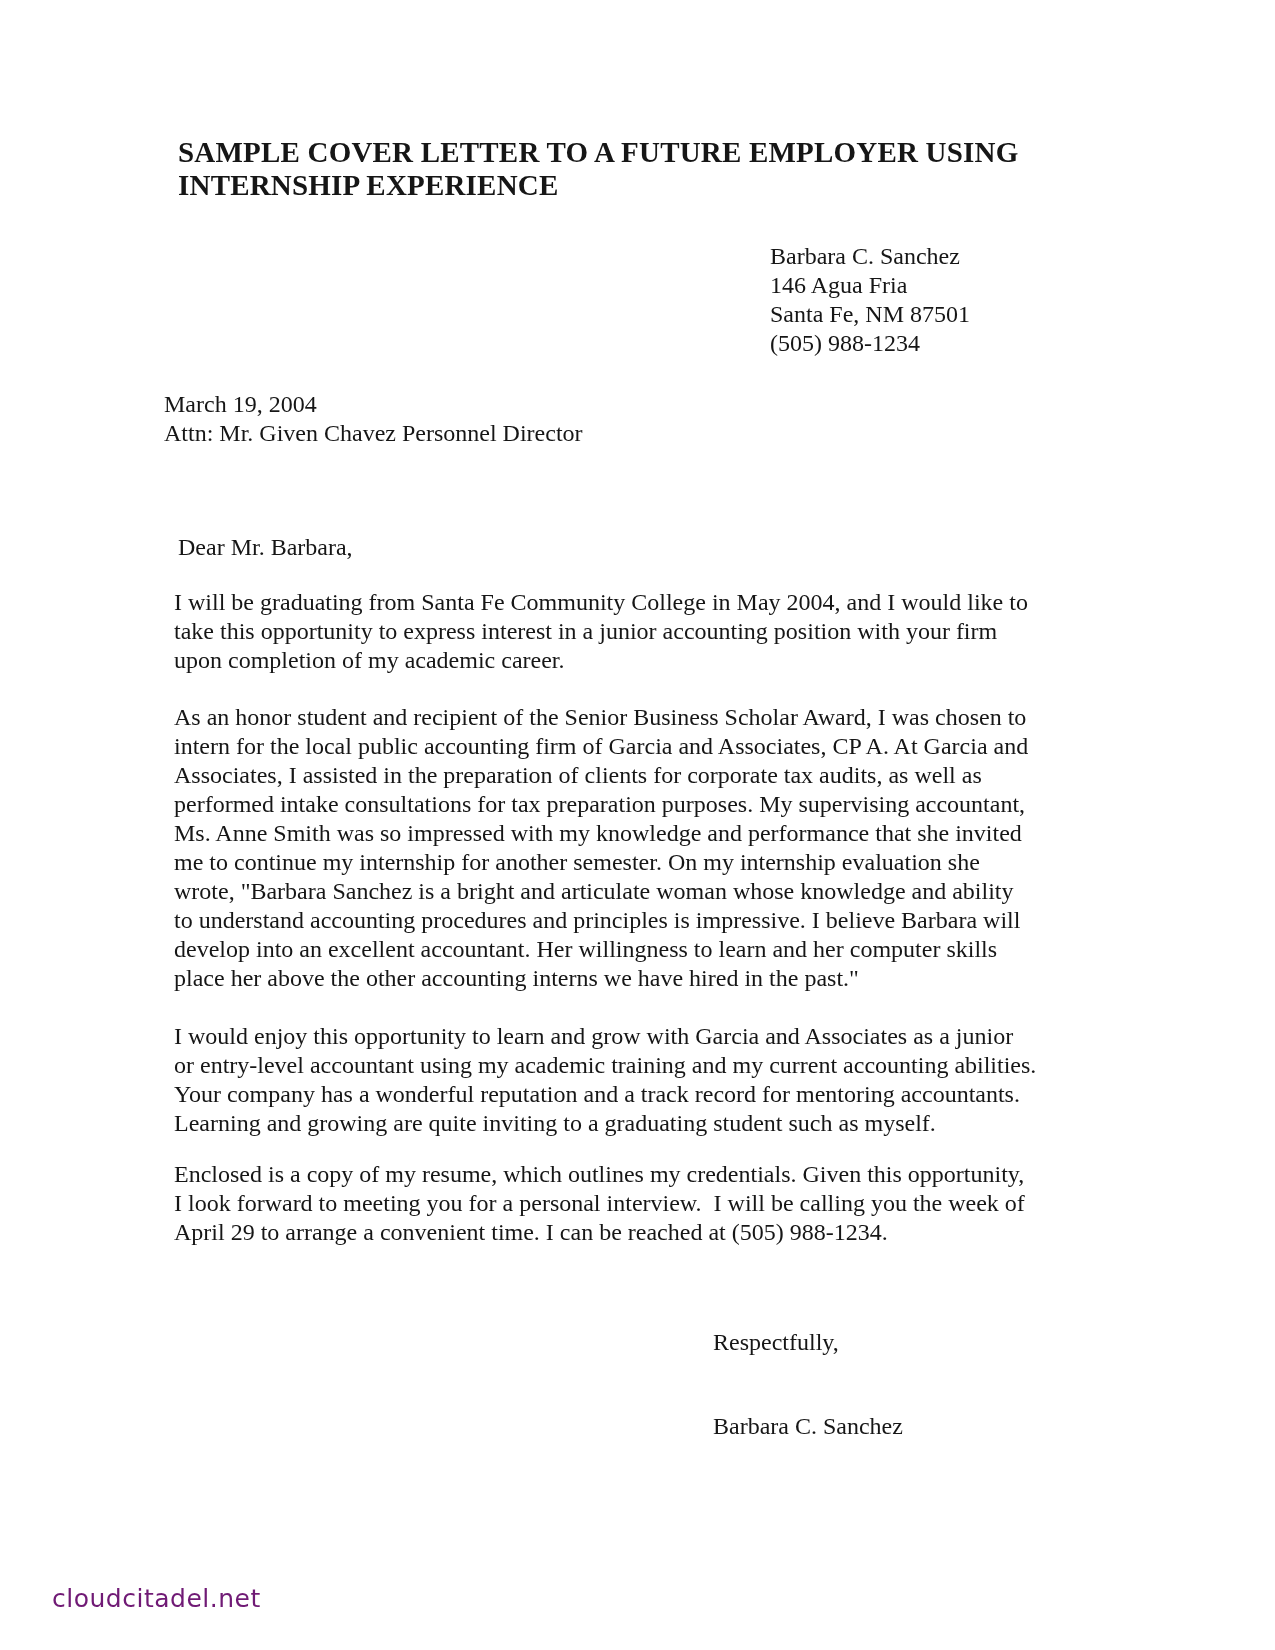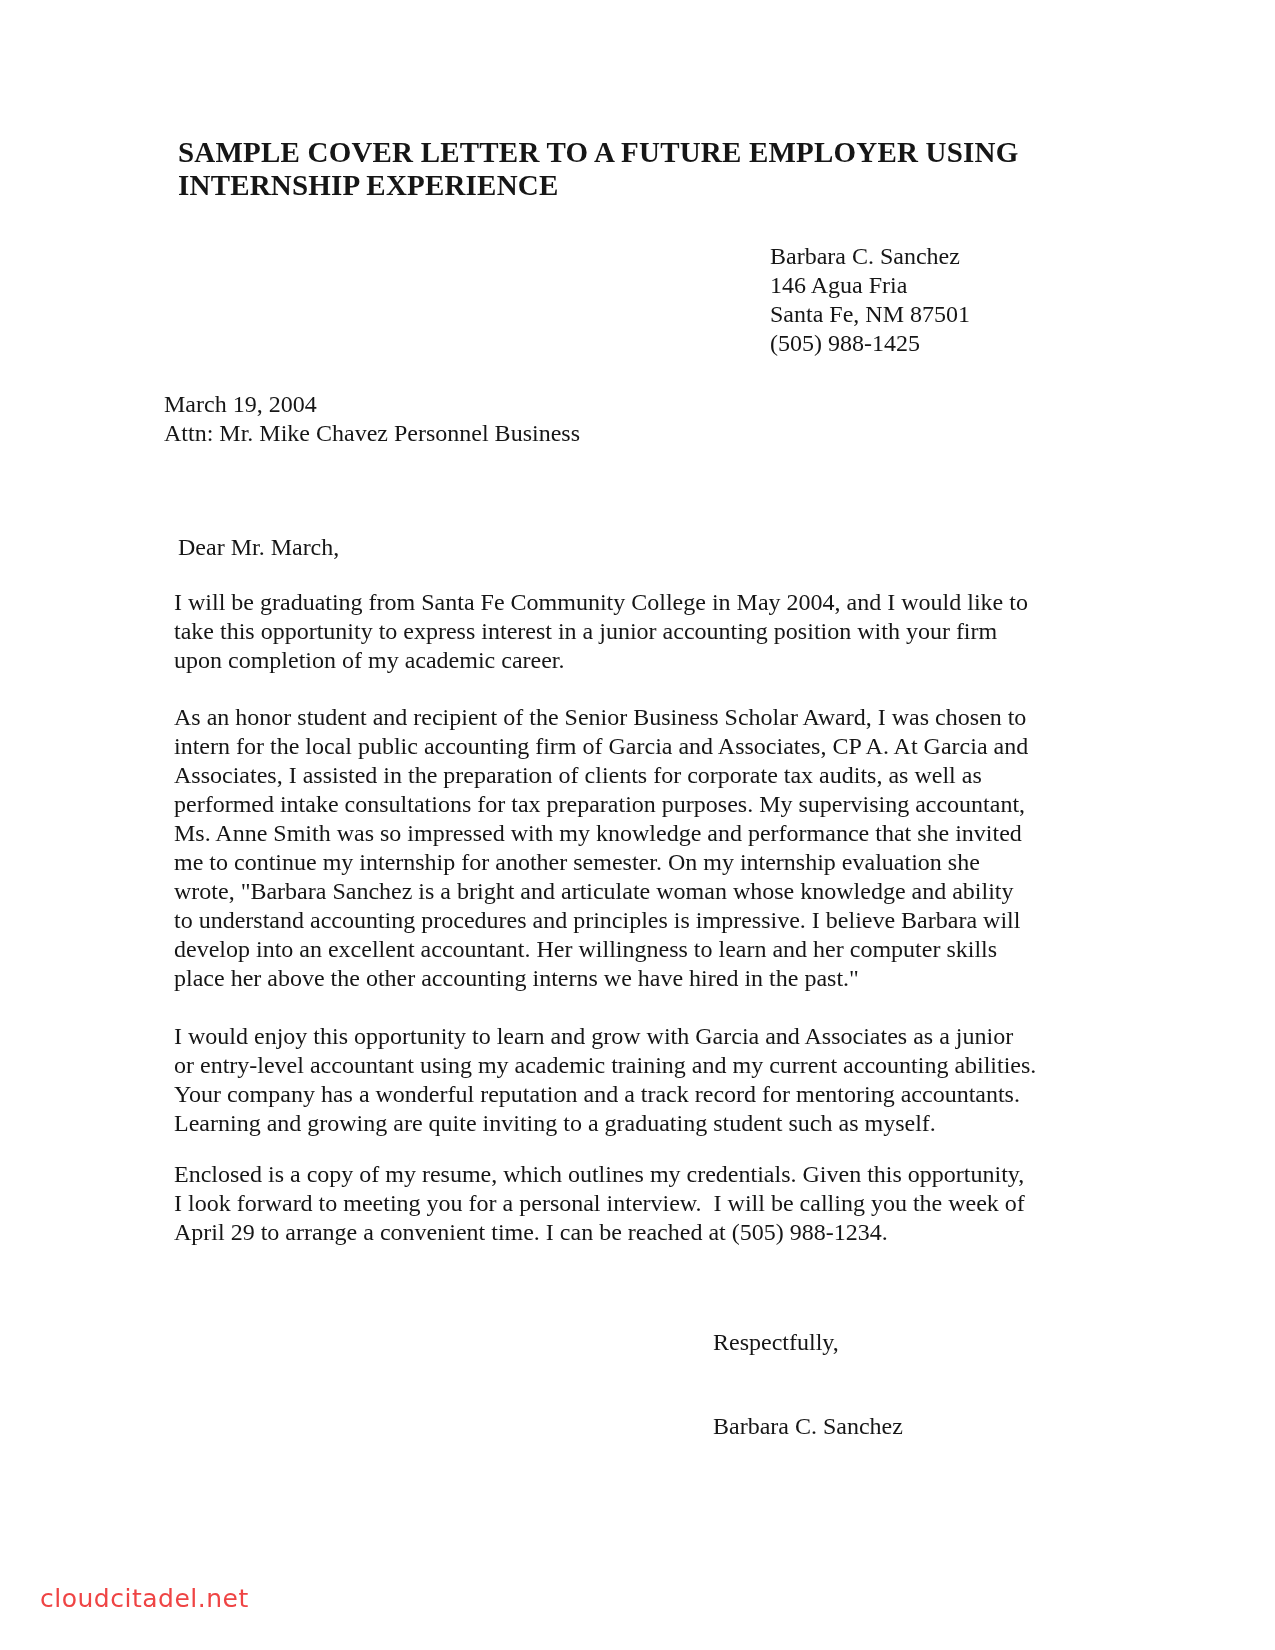--- a/index.html
+++ b/index.html
@@ -70,29 +70,29 @@
 
 <div class="page">
 
   <div class="abs doc-title">SAMPLE COVER LETTER TO A FUTURE EMPLOYER USING
 INTERNSHIP EXPERIENCE</div>
 
   <div class="abs sender-block">
     <div>Barbara C. Sanchez</div>
     <div>146 Agua Fria</div>
     <div>Santa Fe, NM 87501</div>
-    <div>(505) 988-1425</div>
+    <div>(505) 988-1234</div>
   </div>
 
   <div class="abs date-block">
     <div>March 19, 2004</div>
-    <div>Attn: Mr. Mike Chavez Personnel Business</div>
+    <div>Attn: Mr. Given Chavez Personnel Director</div>
   </div>
 
-  <div class="abs salutation">Dear Mr. March,</div>
+  <div class="abs salutation">Dear Mr. Barbara,</div>
 
   <div class="abs para p1">I will be graduating from Santa Fe Community College in May 2004, and I would like to
 take this opportunity to express interest in a junior accounting position with your firm
 upon completion of my academic career.</div>
 
   <div class="abs para p2">As an honor student and recipient of the Senior Business Scholar Award, I was chosen to
 intern for the local public accounting firm of Garcia and Associates, CP A. At Garcia and
 Associates, I assisted in the preparation of clients for corporate tax audits, as well as
 performed intake consultations for tax preparation purposes. My supervising accountant,
 Ms. Anne Smith was so impressed with my knowledge and performance that she invited
@@ -109,15 +109,15 @@
 
   <div class="abs para p4">Enclosed is a copy of my resume, which outlines my credentials. Given this opportunity,
 I look forward to meeting you for a personal interview.  I will be calling you the week of
 April 29 to arrange a convenient time. I can be reached at (505) 988-1234.</div>
 
 
   <div class="abs valediction">Respectfully,</div>
 
   <div class="abs signature">Barbara C. Sanchez</div>
 
-  <div class="abs watermark" style="color: #ef4444;">cloudcitadel.net</div>
+  <div class="abs watermark" style="color: #701a75; margin-left: 12px;">cloudcitadel.net</div>
 
 </div>
 
 </body></html>

